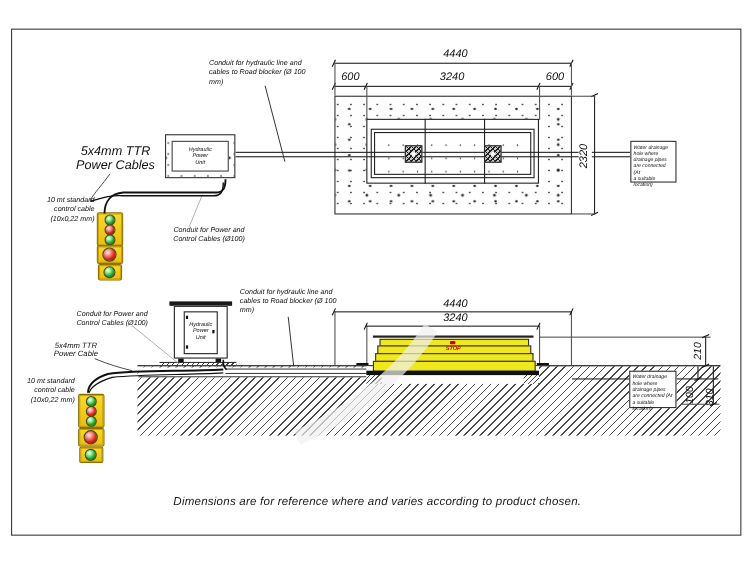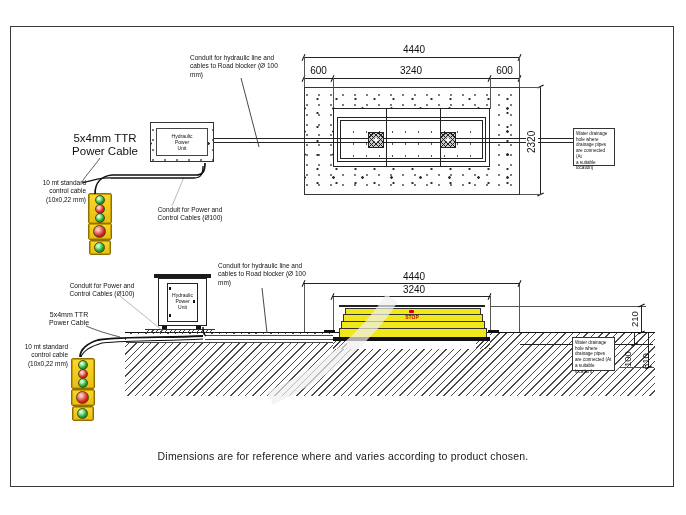--- a/index.html
+++ b/index.html
@@ -1,18 +1,18 @@
 <!DOCTYPE html>
 <html><head>
 <meta charset="utf-8">
 <style>
   html,body{margin:0;padding:0;}
   body{width:686px;height:515px;background:#fff;position:relative;overflow:hidden;
        font-family:"Liberation Sans", sans-serif;color:#111;}
-  .abs{position:absolute;box-sizing:border-box;}
+  .abs{position:absolute;box-sizing:border-box;font-style:italic;}
   .hl{position:absolute;height:1px;background:#222;}
   .vl{position:absolute;width:1px;background:#222;}
   .hl.thin,.vl.thin{background:#555;}
   .tick{position:absolute;width:1px;height:7px;background:#111;transform:rotate(25deg);}
   .tickh{position:absolute;width:7px;height:1px;background:#111;transform:rotate(-25deg);}
   .t45{font-size:4.6px;line-height:1.25;}
   .t5{font-size:5px;line-height:1.18;}
   .t6{font-size:6.5px;line-height:1.28;}
   .t7{font-size:7px;line-height:1.2;}
   .t10{font-size:10px;line-height:1;}
@@ -100,21 +100,21 @@
 hole where
 drainage pipes
 are connected (At
 a suitable
 location)</div>
 
 <div class="abs t6 pre" style="left:190px;top:54px;width:96px;">Conduit for hydraulic line and
 cables to Road blocker (Ø 100
 mm)</div>
 <div class="abs t11 ctr pre" style="left:62px;top:132px;width:86px;">5x4mm TTR
-Power Cable</div>
+Power Cables</div>
 <div class="abs t6 rt pre" style="left:34px;top:179px;width:52px;">10 mt standard
 control cable
 (10x0,22 mm)</div>
 <div class="abs t6 ctr pre" style="left:153px;top:206px;width:74px;">Conduit for Power and
 Control Cables (Ø100)</div>
 
 <div class="pbox" style="left:88px;top:193px;width:22px;height:29px;"></div>
 <div class="btn g" style="left:95px;top:195px;width:8px;height:8px;"></div>
 <div class="btn r" style="left:95px;top:204px;width:8px;height:8px;"></div>
 <div class="btn g" style="left:95px;top:213px;width:8px;height:8px;"></div>

